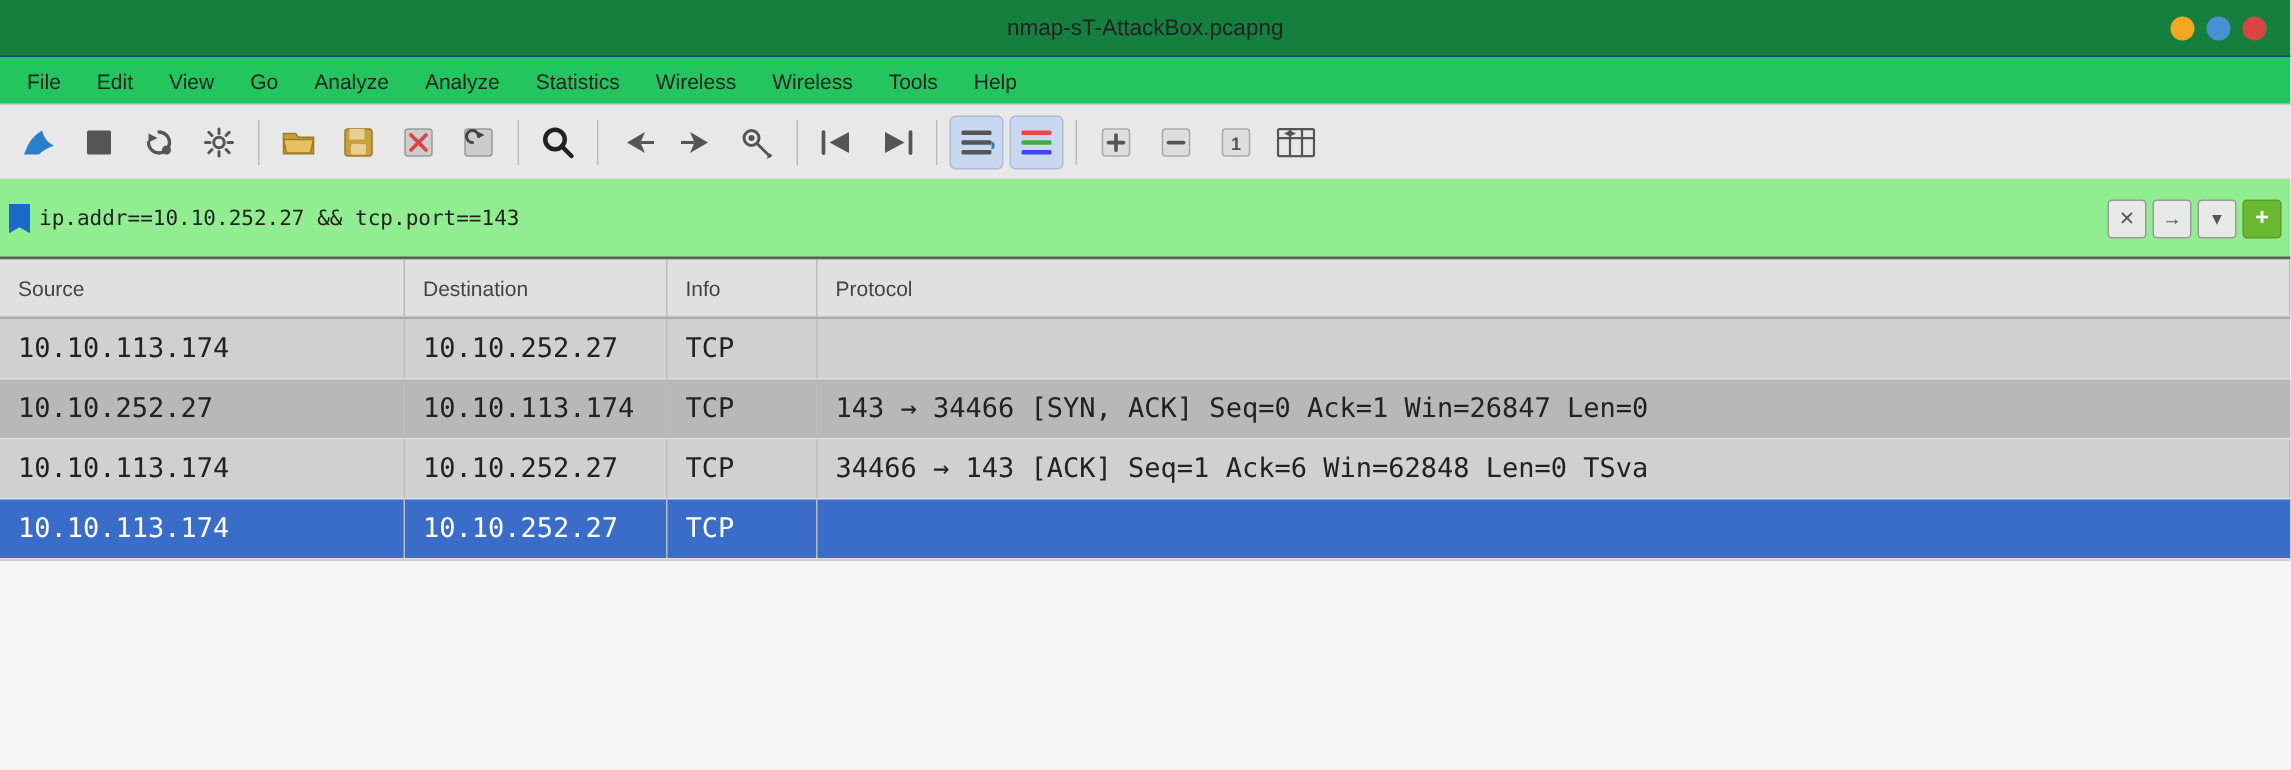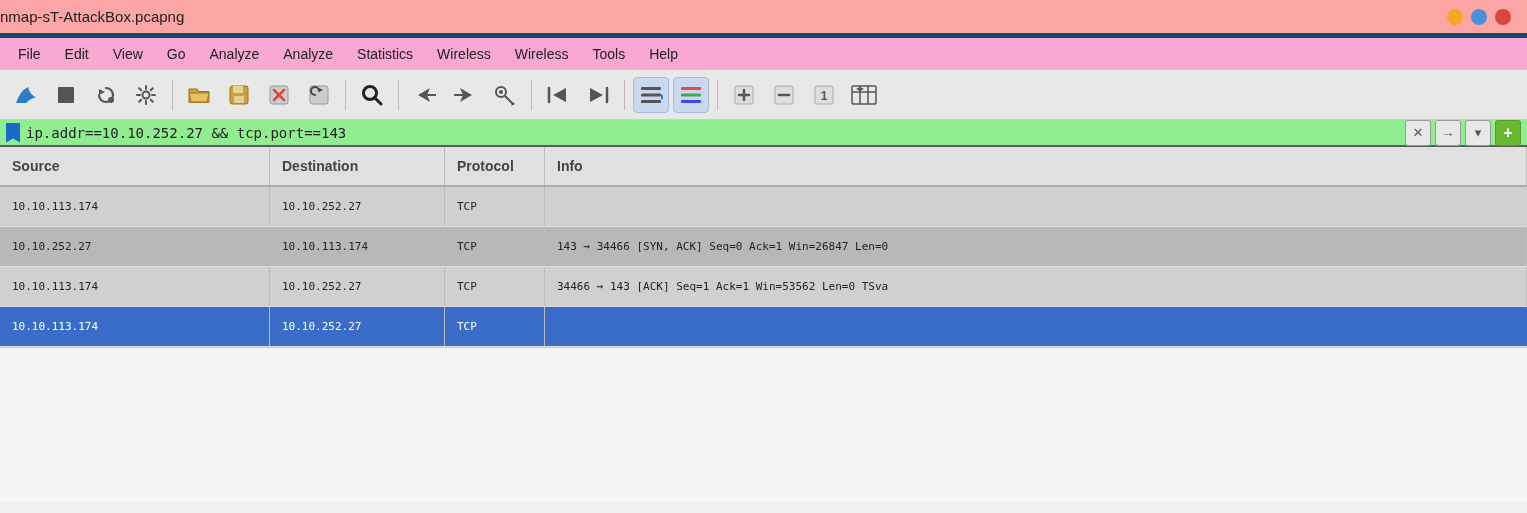--- a/index.html
+++ b/index.html
@@ -6,25 +6,26 @@
     body {
       font-family: 'Segoe UI', Arial, sans-serif;
       background: #f0f0f0;
       width: 1527px;
       height: 513px;
       overflow: hidden;
     }
 
     
     .title-bar {
-      background: #fca5a5;
+      background: #15803d;
       height: 38px;
       display: flex;
       align-items: center;
-      border-bottom: 5px solid #0c4a6e;
+      justify-content: center;
+      border-bottom: 1px solid #0c4a6e;
       position: relative;
     }
     .title-bar-title {
       font-size: 15px;
       font-weight: 500;
       color: #222;
     }
     .window-controls {
       position: absolute;
       right: 16px;
@@ -39,21 +40,21 @@
       border-radius: 50%;
       border: none;
       cursor: pointer;
     }
     .win-btn-orange { background: #f5a623; }
     .win-btn-blue { background: #4a90d9; }
     .win-btn-red { background: #d94444; }
 
     
     .menu-bar {
-      background: #f9a8d4;
+      background: #22c55e;
       height: 32px;
       display: flex;
       align-items: center;
       padding: 0 8px;
       border-bottom: 1px solid #ccc;
       gap: 4px;
     }
     .menu-item {
       padding: 4px 10px;
       font-size: 14px;
@@ -89,21 +90,21 @@
     .tool-separator {
       width: 1px;
       height: 30px;
       background: #bbb;
       margin: 0 4px;
     }
 
     
     .filter-bar {
       background: #90ee90;
-      height: 27px;
+      height: 53px;
       display: flex;
       align-items: center;
       padding: 0 6px;
       border-bottom: 2px solid #5c5c5c;
       gap: 6px;
     }
     .filter-bookmark {
       width: 14px;
       height: 20px;
       background: #1a6bc9;
@@ -157,39 +158,39 @@
       grid-template-columns: 270px 175px 100px 1fr;
       background: #e0e0e0;
       border-bottom: 2px solid #aaa;
       height: 40px;
     }
     .th {
       display: flex;
       align-items: center;
       padding: 0 12px;
       font-size: 14px;
-      font-weight: 700;
+      font-weight: 400;
       color: #444;
       border-right: 1px solid #bbb;
     }
     .table-row {
       display: grid;
       grid-template-columns: 270px 175px 100px 1fr;
       height: 40px;
       border-bottom: 1px solid #ddd;
     }
     .table-row:nth-child(odd) { background: #b8b8b8; }
     .table-row:nth-child(even) { background: #d0d0d0; }
     .table-row.selected { background: #3a6dc9; }
     .table-row.selected .td { color: #fff; }
     .td {
       display: flex;
       align-items: center;
       padding: 0 12px;
-      font-size: 11px;
+      font-size: 18px;
       color: #222;
       border-right: 1px solid #bbb;
       font-family: monospace;
       white-space: nowrap;
       overflow: hidden;
     }
     .table-row.selected .td { color: #fff; }
 
     
     .bottom-area {
@@ -406,42 +407,42 @@
     <button class="filter-btn">▾</button>
     <button class="filter-plus">+</button>
   </div>
 </div>
 
 <div class="main-content">
 
   <div class="table-header">
     <div class="th">Source</div>
     <div class="th">Destination</div>
+    <div class="th">Info</div>
     <div class="th">Protocol</div>
-    <div class="th">Info</div>
   </div>
 
   <div class="table-row">
     <div class="td">10.10.113.174</div>
     <div class="td">10.10.252.27</div>
     <div class="td">TCP</div>
   </div>
 
   <div class="table-row">
     <div class="td">10.10.252.27</div>
     <div class="td">10.10.113.174</div>
     <div class="td">TCP</div>
     <div class="td">143 → 34466  [SYN, ACK]  Seq=0  Ack=1  Win=26847  Len=0</div>
   </div>
 
   <div class="table-row">
     <div class="td">10.10.113.174</div>
     <div class="td">10.10.252.27</div>
     <div class="td">TCP</div>
-    <div class="td">34466 → 143  [ACK]  Seq=1  Ack=1  Win=53562  Len=0  TSva</div>
+    <div class="td">34466 → 143  [ACK]  Seq=1  Ack=6  Win=62848  Len=0  TSva</div>
   </div>
 
   <div class="table-row selected">
     <div class="td">10.10.113.174</div>
     <div class="td">10.10.252.27</div>
     <div class="td">TCP</div>
   </div>
 
   <div class="bottom-area"></div>
 </div>

